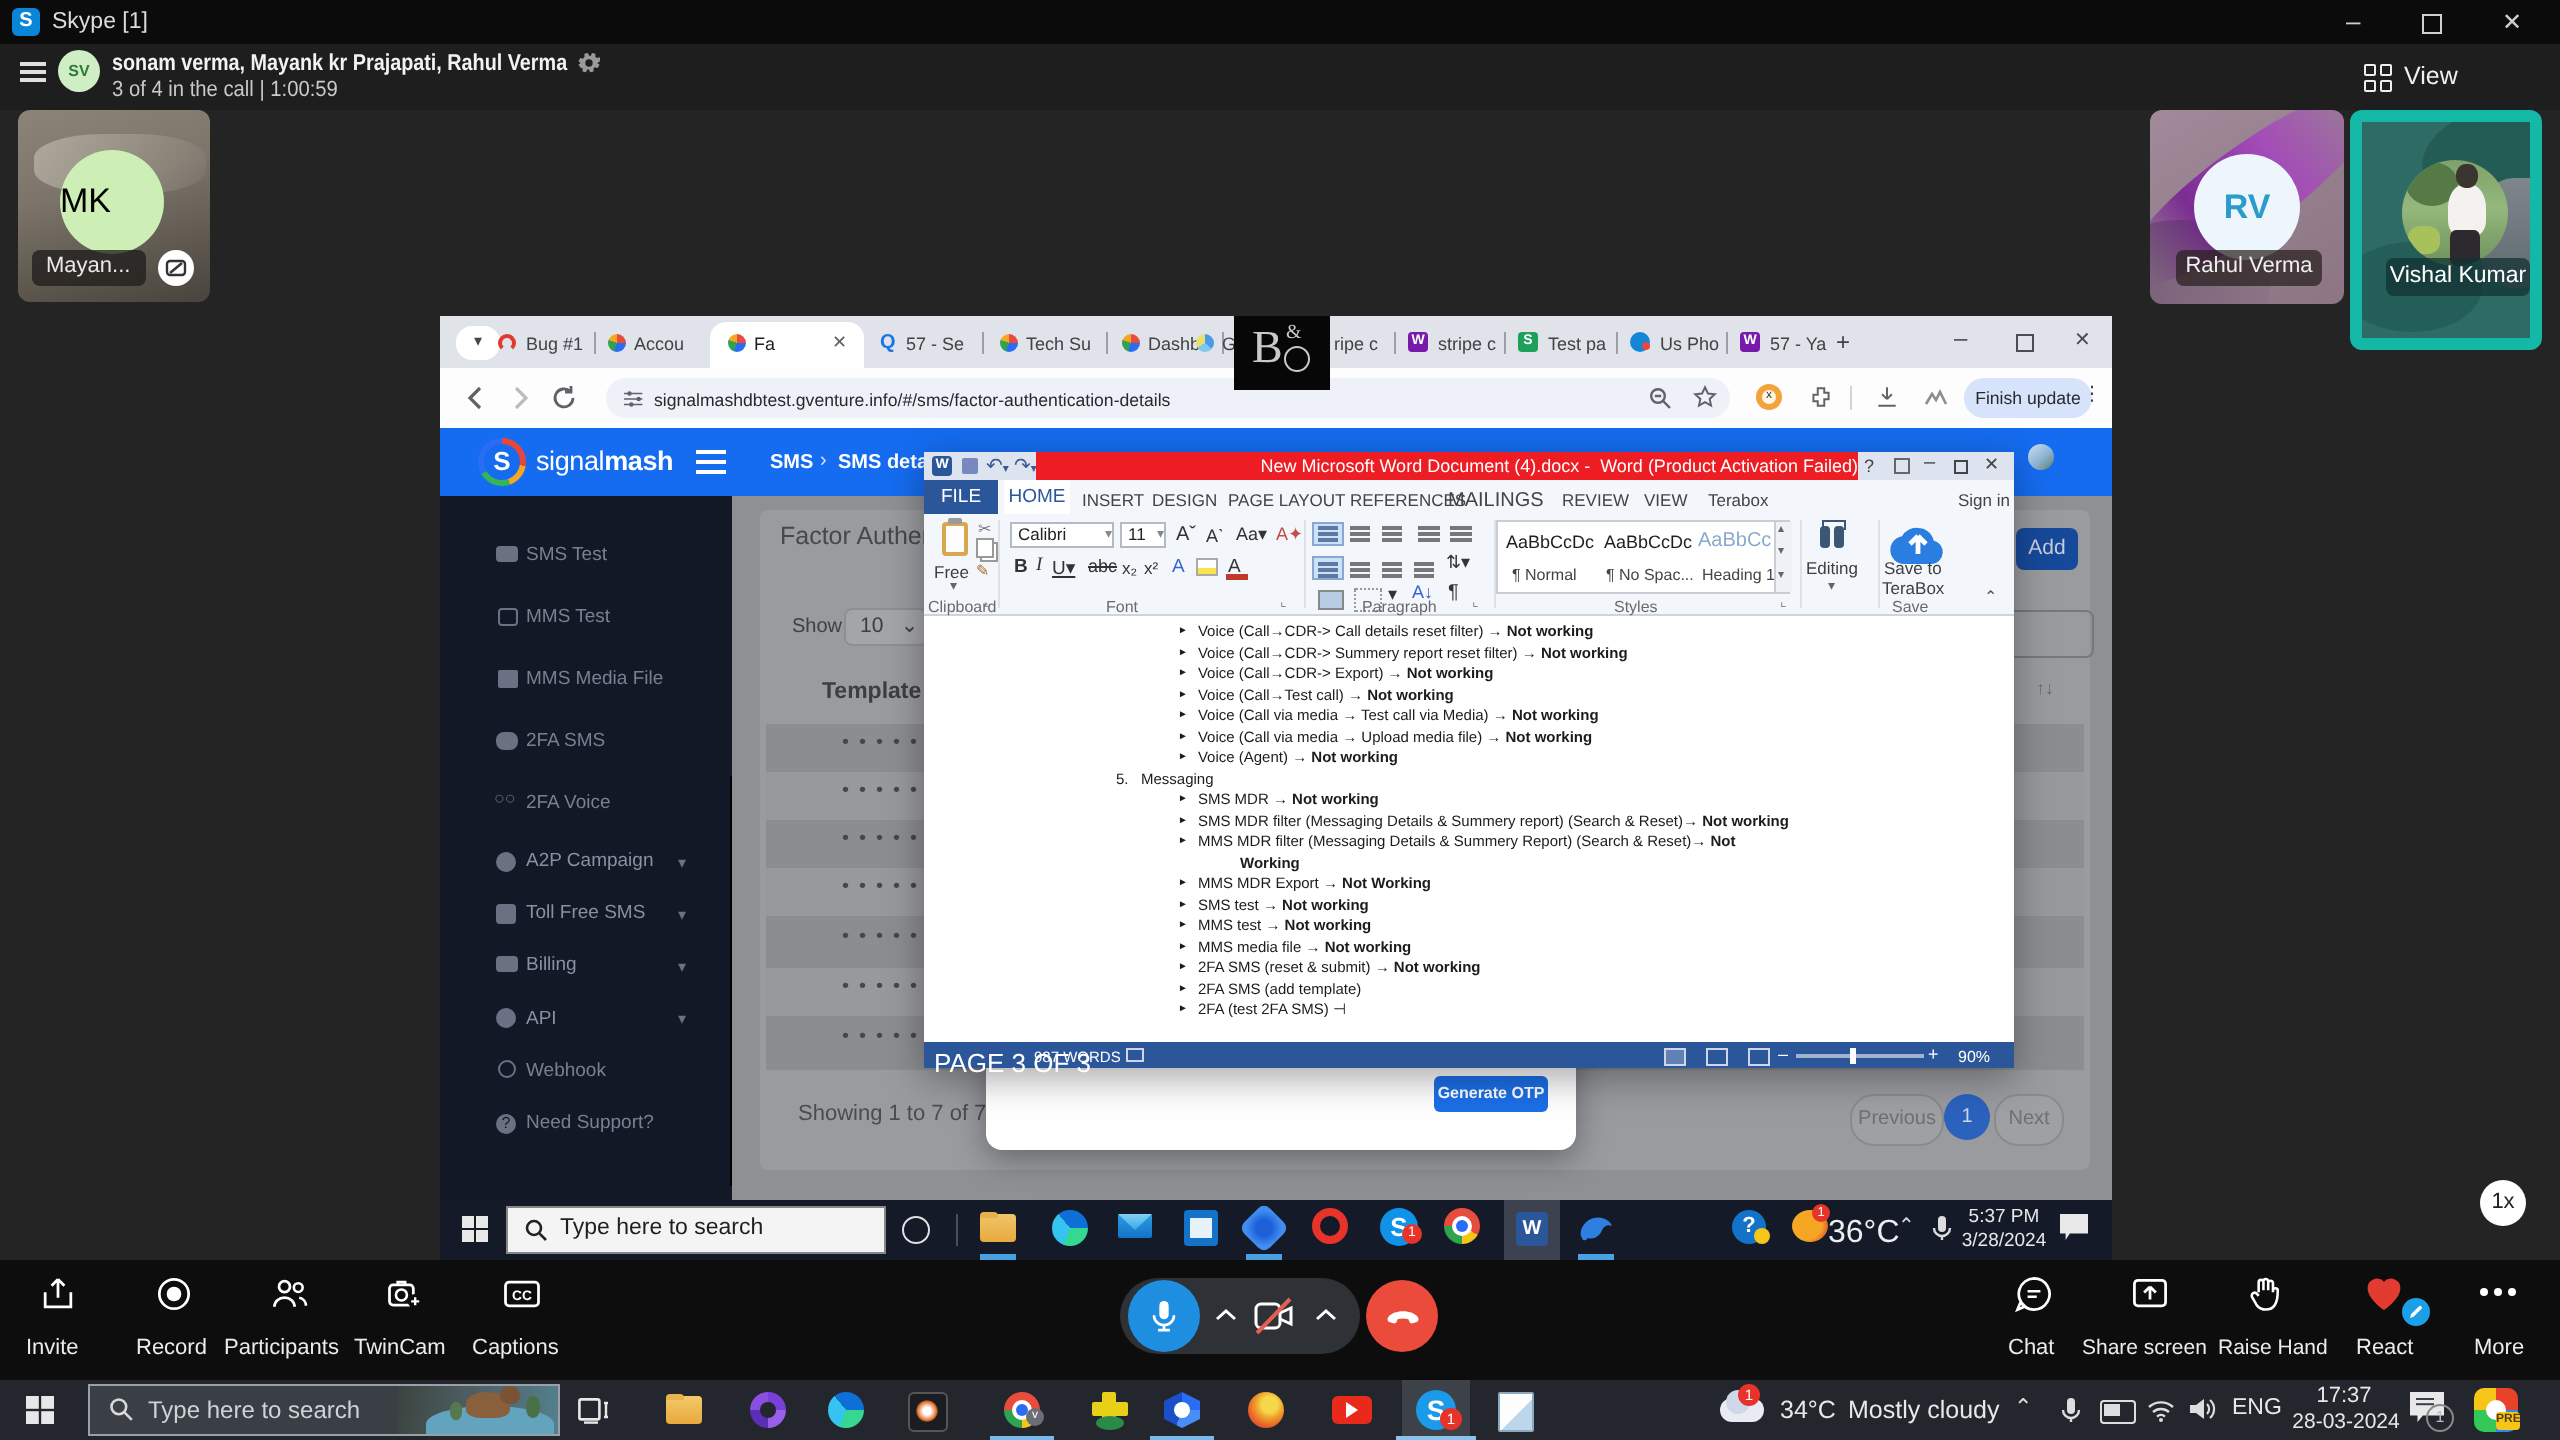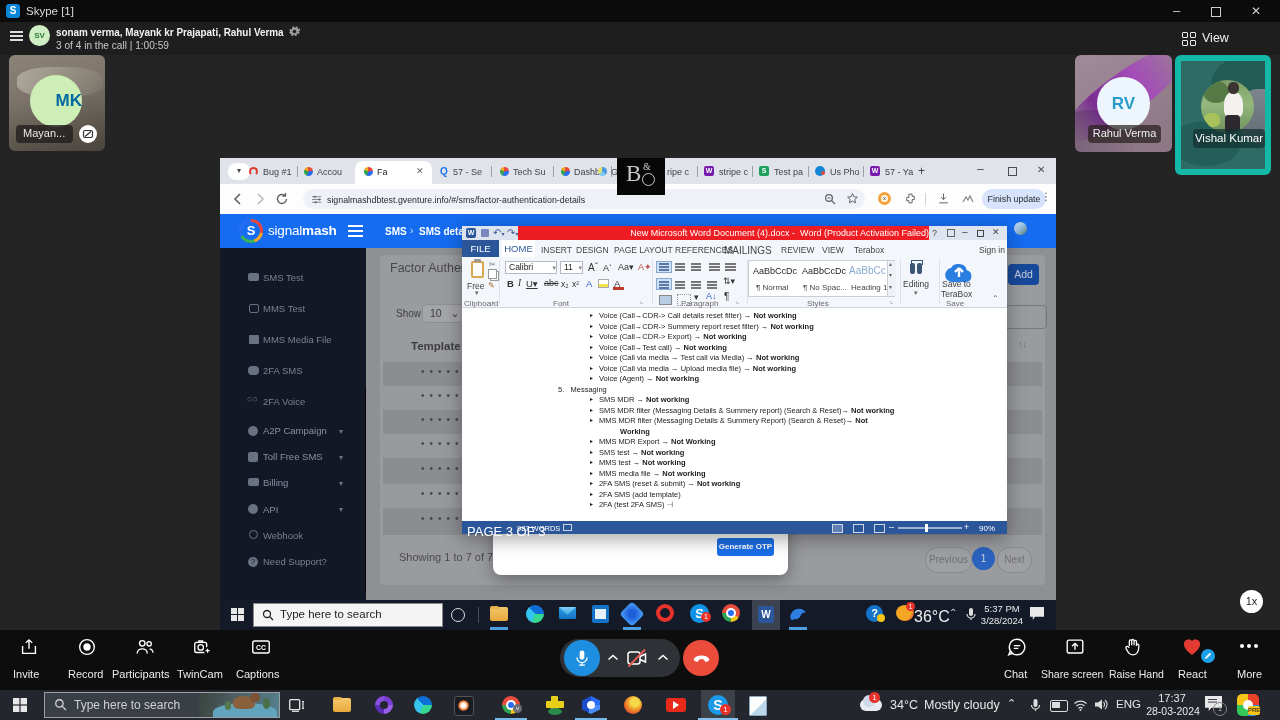--- a/index.html
+++ b/index.html
@@ -31,21 +31,21 @@
   <div class="tx" style="left:56px;top:17px;font-size:11px;color:#c9c9c9;transform:scaleX(0.92);transform-origin:0 0">3 of 4 in the call | 1:00:59</div>
   <div class="ab" style="left:1182px;top:10px;width:4px;height:4px;border:1px solid #eee;border-radius:1px"></div>
   <div class="ab" style="left:1190px;top:10px;width:4px;height:4px;border:1px solid #eee;border-radius:1px"></div>
   <div class="ab" style="left:1182px;top:18px;width:4px;height:4px;border:1px solid #eee;border-radius:1px"></div>
   <div class="ab" style="left:1190px;top:18px;width:4px;height:4px;border:1px solid #eee;border-radius:1px"></div>
   <div class="tx" style="left:1202px;top:9px;font-size:12.5px;color:#f0f0f0">View</div>
 </div>
 
 <div class="ab" style="left:9px;top:55px;width:96px;height:96px;border-radius:6px;overflow:hidden;background:linear-gradient(165deg,#8d8478 0%,#7c746a 40%,#5d574e 75%,#48433c 100%)">
   <div class="ab" style="left:8px;top:12px;width:86px;height:30px;background:linear-gradient(100deg,rgba(222,218,205,0.45),rgba(180,175,160,0.1));border-radius:40%"></div>
-  <div class="ab" style="left:21px;top:20px;width:52px;height:52px;border-radius:50%;background:#cdeeb5;color:#0369a1;font-weight:bold;font-size:17px;text-align:right;line-height:52px">MK</div>
+  <div class="ab" style="left:21px;top:20px;width:52px;height:52px;border-radius:50%;background:#cdeeb5;color:#000000;font-weight:normal;font-size:17px;text-align:left;line-height:52px">MK</div>
   <div class="ab" style="left:7px;top:70px;width:57px;height:18px;background:rgba(32,30,28,0.78);border-radius:4px;color:#e9e9e9;font-size:11px;line-height:17px;padding-left:7px;box-sizing:border-box">Mayan...</div>
   <div class="ab" style="left:70px;top:70px;width:18px;height:18px;border-radius:50%;background:#fff">
     <svg width="18" height="18" viewBox="0 0 18 18">
         <rect x="4.5" y="5.5" width="9" height="7" rx="1.5" fill="none" stroke="#333" stroke-width="1.2"></rect>
         <path d="M6 11.5 12 6.5" stroke="#333" stroke-width="1.2"></path>
       </svg>
   </div>
 </div>
 <div class="ab" style="left:1075px;top:55px;width:97px;height:97px;border-radius:6px;overflow:hidden;background:linear-gradient(150deg,#a18a99 0%,#96818f 45%,#8d7583 100%)">
   <div class="ab" style="left:-25px;top:18px;width:150px;height:42px;background:linear-gradient(90deg,rgba(130,48,156,0) 5%,#7b2d92 30%,#a44cb8 62%,rgba(164,76,184,0.12) 95%);transform:rotate(-36deg);border-radius:50% / 45%"></div>

